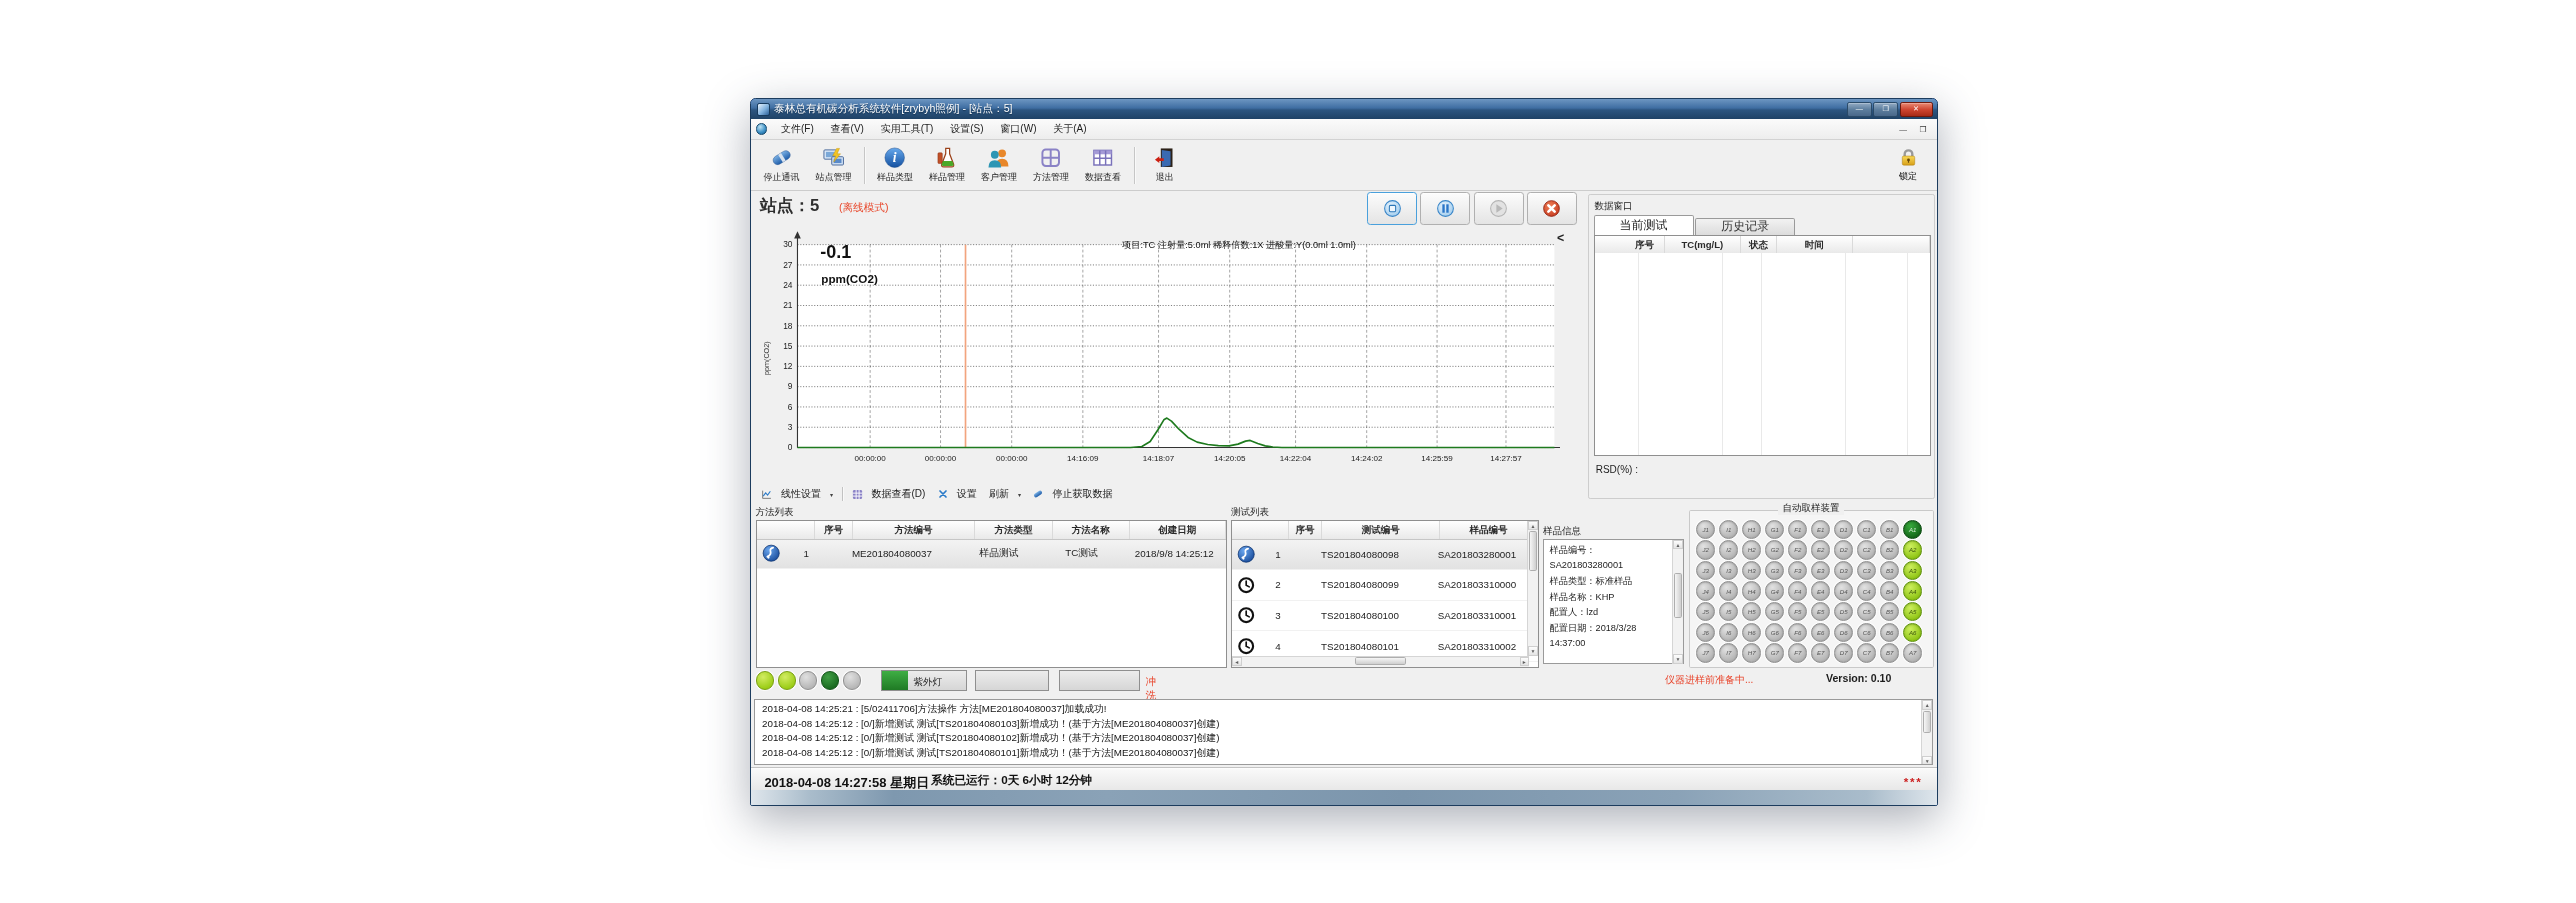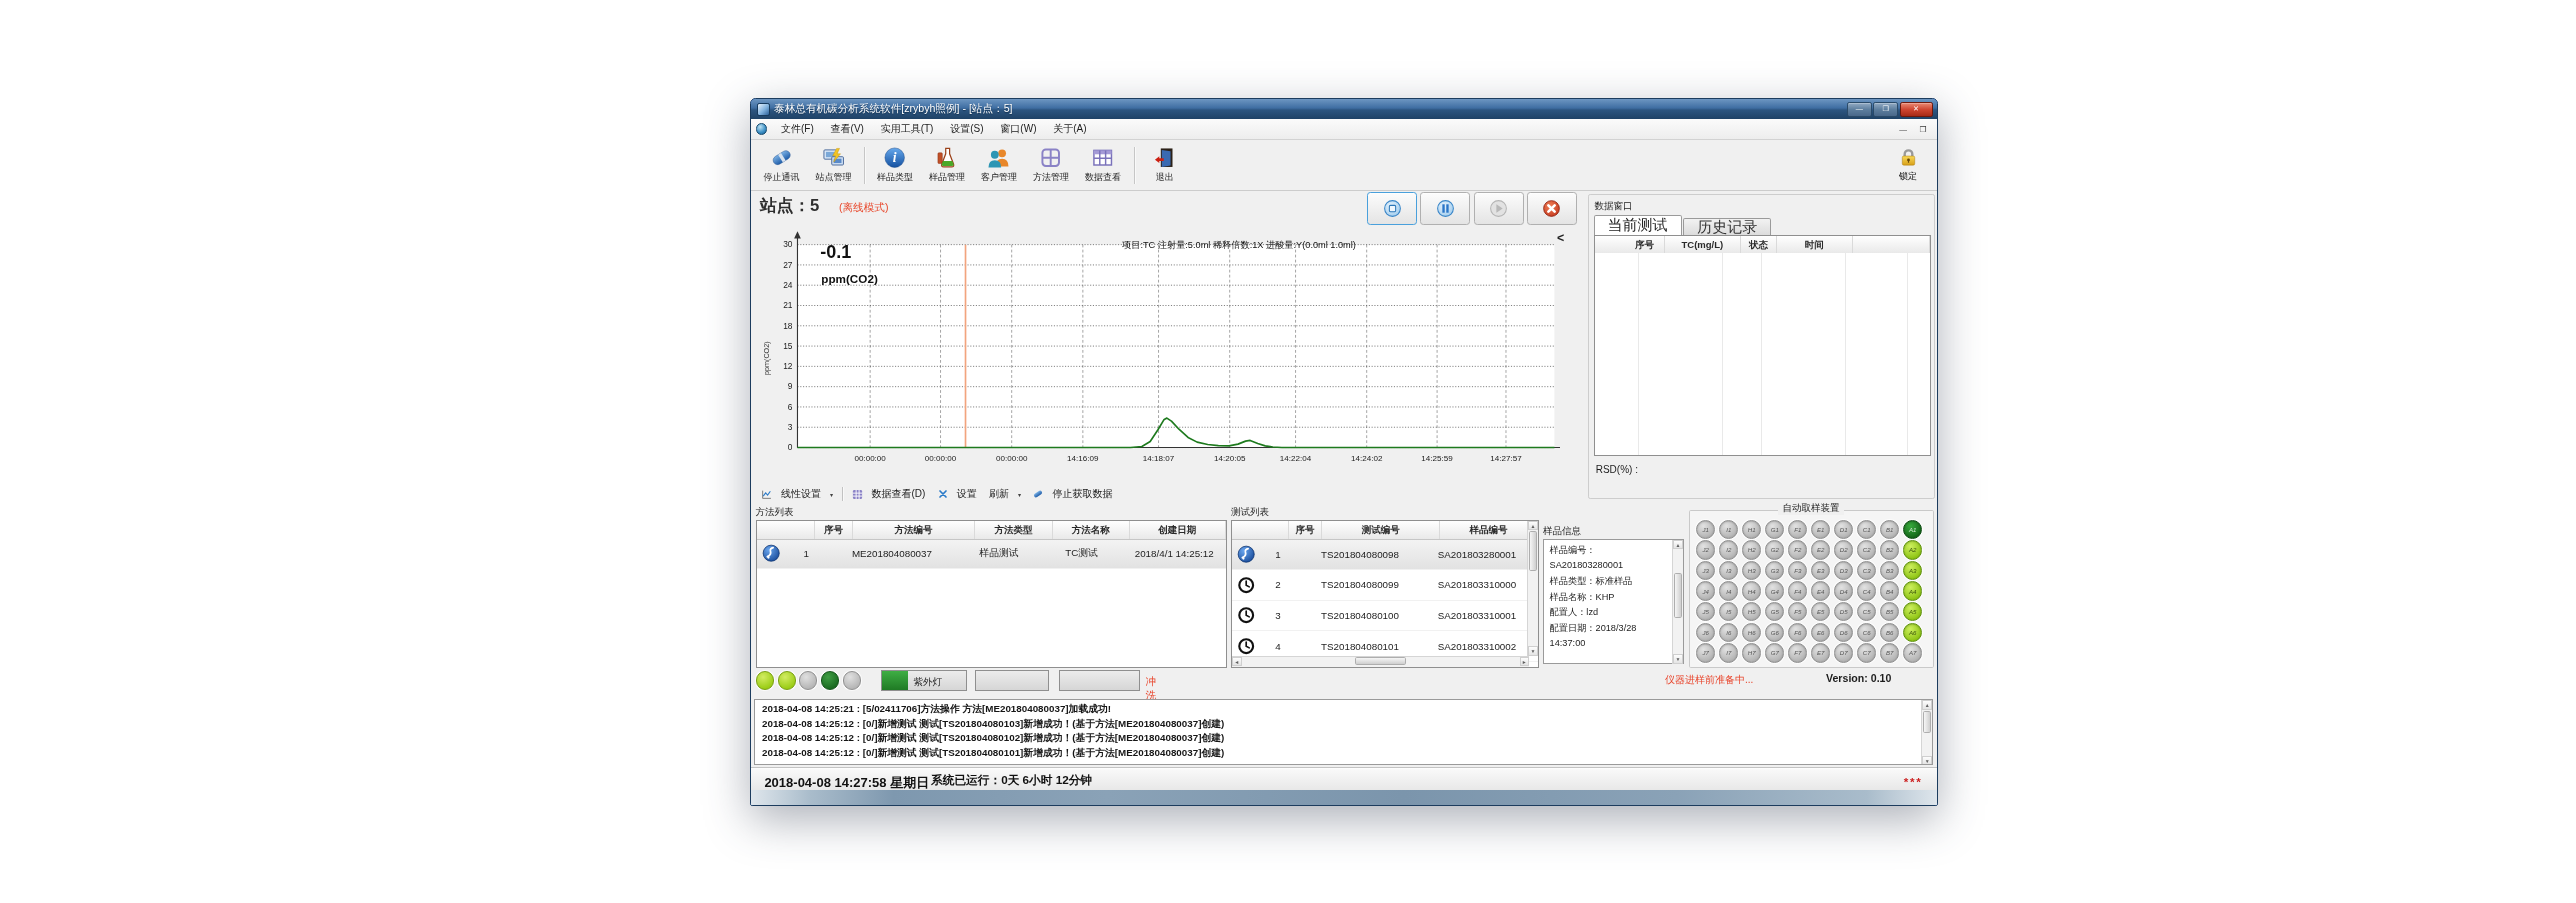--- a/index.html
+++ b/index.html
@@ -66,21 +66,21 @@
   .vscroll{position:absolute;top:0;right:0;width:10px;background:#f2f2f2;border-left:0.6px solid #d5d5d5;}
   .vscroll .arr{height:9.5px;text-align:center;font-size:5px;color:#606060;line-height:9.5px;background:linear-gradient(#fdfdfd,#e4e4e4);border:0.6px solid #cfcfcf;box-sizing:border-box;}
   .vscroll .thumb{position:absolute;left:0.6px;width:8.4px;border-radius:1.7px;background:linear-gradient(90deg,#f6f6f6,#cfcfcf);border:0.6px solid #aeaeae;box-sizing:border-box;}
   .hscroll{position:absolute;left:0;bottom:0;height:10px;background:#f2f2f2;border-top:0.6px solid #d5d5d5;}
   .hscroll .arr{position:absolute;top:0;width:9.5px;height:9.5px;text-align:center;font-size:5px;color:#606060;line-height:9.5px;background:linear-gradient(#fdfdfd,#e4e4e4);border:0.6px solid #cfcfcf;box-sizing:border-box;}
   .hscroll .thumb{position:absolute;top:0.6px;height:8.4px;border-radius:1.7px;background:linear-gradient(#f6f6f6,#cfcfcf);border:0.6px solid #aeaeae;box-sizing:border-box;}
   
   #data-panel{position:absolute;left:837px;top:3.3px;width:345px;height:303px;border:0.6px solid #cdcdcd;border-radius:2.2px;background:#f0f0f0;}
   #data-panel .panel-label{margin:3.3px 0 0 5.6px;}
   .tabs{position:absolute;left:4.5px;top:20px;display:flex;align-items:flex-end;}
-  .tab{font-size:15px;color:#1c1c1c;padding:0 13px;border:0.6px solid #9a9a9a;border-bottom:none;border-radius:2.2px 2.2px 0 0;}
+  .tab{font-size:12px;color:#1c1c1c;padding:0 25px;border:0.6px solid #9a9a9a;border-bottom:none;border-radius:2.2px 2.2px 0 0;}
   .tab.active{background:#fff;height:18.4px;line-height:18.4px;position:relative;z-index:2;}
   .tab.inactive{background:linear-gradient(#f2f2f2,#dcdcdc);height:15.6px;line-height:15.6px;margin-left:1.7px;color:#333;}
   .data-table{position:absolute;left:4.5px;top:40px;width:335px;height:219px;border:0.6px solid #8f8f8f;background:#fff;overflow:hidden;}
   .data-table .body{position:absolute;left:0;top:16.7px;right:0;bottom:0;
     background:repeating-linear-gradient(#ffffff 0 29.6px,#f3f3f3 29.6px 30px);}
   .colsep{position:absolute;top:16.7px;bottom:0;width:0.6px;background:#e9e9e9;}
   .rsd{position:absolute;left:6.7px;top:269px;font-size:10px;color:#1d1d1d;}
   
   #sampler-panel{position:absolute;left:938px;top:312px;width:244px;height:165px;}
   .sampler-box{position:absolute;left:0;top:6.7px;width:243px;height:156px;border:0.6px solid #c9c9c9;border-radius:1.7px;background:#f5f5f5;}
@@ -98,21 +98,21 @@
   .led{position:absolute;top:2.2px;width:16.7px;height:16.7px;border-radius:50%;border:1.7px solid #909090;box-shadow:0 0 0 1.1px #fbfbfb;}
   .led.bright{border-color:#7aa012;background:radial-gradient(circle at 38% 30%,#d2ec62,#9acc14 75%);}
   .led.dark{border-color:#14551a;background:radial-gradient(circle at 38% 30%,#3f9e44,#1a6a20 75%);}
   .led.gray{background:radial-gradient(circle at 38% 30%,#e0e0e0,#b5b5b5 75%);}
   .pbar{position:absolute;top:1.1px;height:21px;border:0.6px solid #8f8f8f;background:linear-gradient(#ececec,#d6d6d6);box-sizing:border-box;}
   .pbar .fill{position:absolute;left:0;top:0;bottom:0;background:linear-gradient(#3fae44,#1f7a24);}
   .pbar .plabel{position:absolute;left:32px;top:4.5px;font-size:9.5px;color:#1d1d1d;}
   .flush-text{position:absolute;left:390px;top:5.6px;font-size:10.6px;color:#e8432a;}
   
   .log-box{position:absolute;left:3.3px;top:508px;width:1179px;height:66px;border:0.6px solid #9a9a9a;background:#fff;box-sizing:border-box;padding:2.2px 13.4px 2.2px 6.7px;overflow:hidden;}
-  .log-line{font-size:9.8px;color:#161616;line-height:14.5px;white-space:nowrap;font-weight:bold;}
+  .log-line{font-size:9.8px;color:#161616;line-height:14.5px;white-space:nowrap;}
   
   .statusbar{position:absolute;left:0;top:576px;width:1187px;height:23.4px;background:linear-gradient(#fafafa,#e7e7e7);border-top:0.6px solid #c3c3c3;box-shadow:inset 0 0.6px 0 #fff;}
   .sb-time{position:absolute;left:13.4px;top:6px;font-size:13px;font-weight:bold;color:#111;}
   .sb-uptime{position:absolute;left:180px;top:4.5px;font-size:11.7px;font-weight:bold;color:#111;}
   .sb-marks{position:absolute;right:15.6px;top:6.7px;font-size:11.7px;font-weight:bold;color:#cc2020;letter-spacing:1.7px;}
   .bottom-strip{position:absolute;left:0;top:599px;width:1187px;height:17.3px;
     background:linear-gradient(90deg,#dfe6ec 0,#a9bccb 5%,#7e98af 12%,#8aa2b7 30%,#7b95ac 55%,#8aa2b7 78%,#a9bccb 94%,#dfe6ec 100%);
     border-top:0.6px solid #5f7archive0;}
 </style>
 </head>
@@ -409,21 +409,21 @@
                 <svg viewBox="0 0 24 24">
                   <circle cx="12" cy="12" r="10.5" fill="url(#gBall)" stroke="#09306e"></circle>
                   <path d="M7 16.5 Q12.5 14 11 9 Q10.2 5.8 14.5 4.8" stroke="#fff" stroke-width="2.3" fill="none" stroke-linecap="round"></path>
                   <circle cx="8.4" cy="17.6" r="1.5" fill="#fff"></circle>
                 </svg>
               </div>
               <div style="width: 40px;">1</div>
               <div style="width: 132px;">ME201804080037</div>
               <div style="width: 83px;">样品测试</div>
               <div style="width: 83px;">TC测试</div>
-              <div style="width: 103px;">2018/4/1 14:25:12</div>
+              <div style="width: 103px;">2018/9/8 14:25:12</div>
             </div>
           </div>
       </div>
     </div>
 
     <div id="test-panel">
       <div class="panel-label">测试列表</div>
       <div class="list-box">
         <div class="lhdr" id="test-hdr">
             <div style="width: 28px;"></div>

